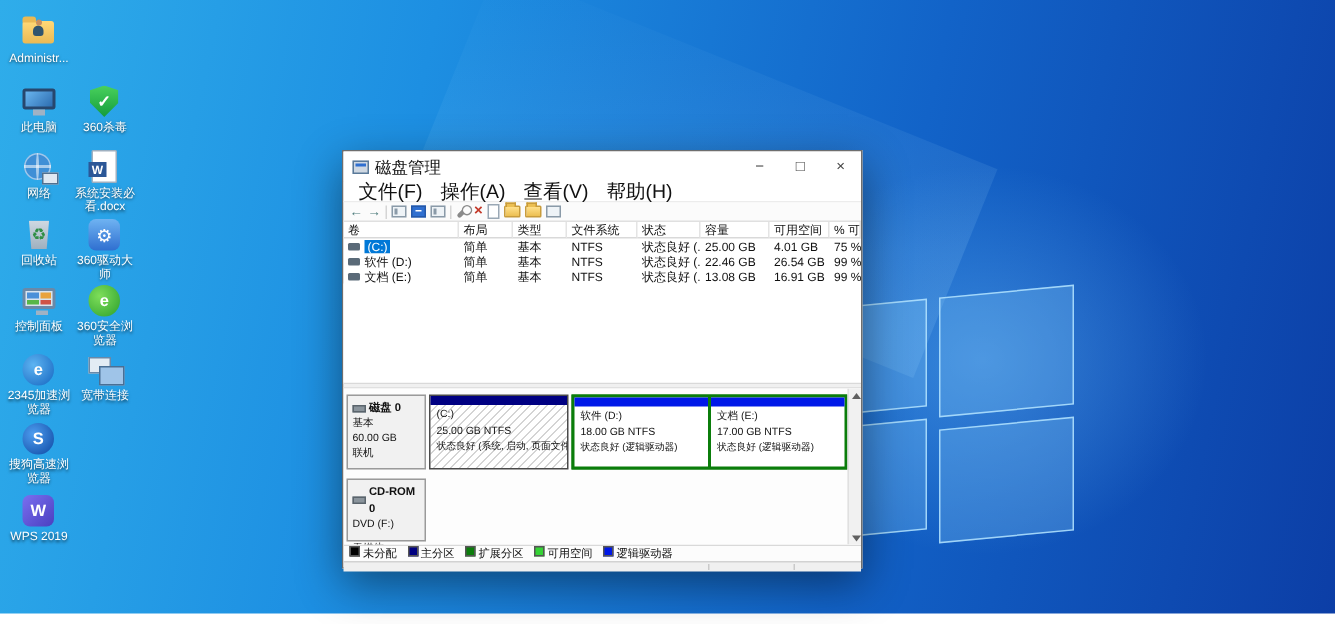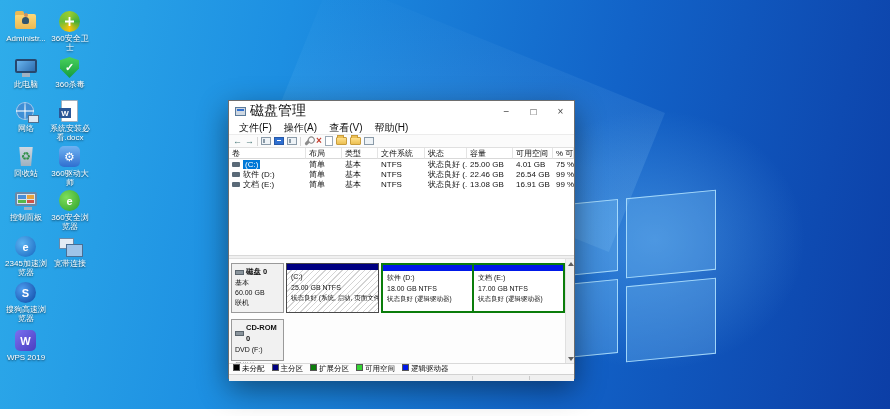--- a/index.html
+++ b/index.html
@@ -62,25 +62,25 @@
   .twinpc{position:absolute;left:2px;top:3px;width:15px;height:11px;background:#e3ecf4;border:1px solid #6a89a8;}
   .twinpc:after{content:"";position:absolute;left:6px;top:5px;width:15px;height:11px;background:#9fc4e8;border:1px solid #4a6f94;}
   .fs11{font-size:11px;}
 
   
   .window{position:absolute;left:228px;top:100px;width:347px;height:279px;background:#fff;
     border:1px solid #6e6e6e;box-shadow:0 10px 28px rgba(0,0,0,.45);display:flex;flex-direction:column;font-size:8px;color:#111;}
   .titlebar{height:20px;display:flex;align-items:center;padding-left:6px;background:#fff;flex:0 0 20px;}
   .appicon{width:11px;height:9px;background:#cfd8e2;border:1px solid #5a7a9a;position:relative;margin-right:4px;}
   .appicon:before{content:"";position:absolute;left:1px;top:1px;right:1px;height:2px;background:#2f6fd0;}
-  .title{font-size:14px;}
+  .title{font-size:11px;}
   .wctrls{margin-left:auto;display:flex;height:100%;}
   .wbtn{width:27px;height:100%;display:flex;align-items:center;justify-content:center;font-size:10px;color:#444;cursor:pointer;}
   .menubar{height:14px;flex:0 0 14px;display:flex;align-items:center;padding-left:4px;background:#fff;border-bottom:1px solid #ececec;}
-  .menuitem{font-size:10px;padding:0 6px;cursor:pointer;}
+  .menuitem{font-size:13px;padding:0 6px;cursor:pointer;}
   .toolbar{height:13px;flex:0 0 13px;display:flex;align-items:center;gap:3px;padding-left:4px;background:#fbfbfb;border-bottom:1px solid #e0e0e0;}
   .tsep{width:1px;height:9px;background:#d5d5d5;}
   .tico{font-size:9px;line-height:1;color:#4d7c7c;font-weight:bold;cursor:pointer;}
   .tbox{width:10px;height:8px;border:1px solid #8a9aa8;background:#eef3f7;position:relative;cursor:pointer;}
   .tbox.blue{background:#2f6fd0;border-color:#2558a8;}
   .tbox.blue:before{content:"";position:absolute;left:2px;top:2px;right:2px;height:1px;background:#fff;}
   .tbox.lines:before{content:"";position:absolute;left:1px;top:1px;bottom:1px;width:2px;background:#8a9aa8;}
   .wrench{width:9px;height:3px;background:#8a8a8a;border-radius:2px;transform:rotate(-45deg);position:relative;cursor:pointer;}
   .wrench:before{content:"";position:absolute;right:-2px;top:-1px;width:5px;height:5px;border:1.5px solid #8a8a8a;border-radius:50%;background:#fbfbfb;}
   .redx{color:#c43a2a;font-weight:bold;font-size:10px;line-height:1;cursor:pointer;}
@@ -141,28 +141,20 @@
     <div class="pane br"></div>
   </div>
 
   <div class="dicon" style="left:4px;top:10px">
     <div class="art">
         <div class="folder"></div>
         <div class="person"></div>
       </div>
     <div class="dlabel">Administr...</div>
   </div>
-  <div class="dicon" style="left:48px;top:10px">
-    <div class="art">
-        <div class="circle c360sw">
-          <span></span>
-        </div>
-      </div>
-    <div class="dlabel">360安全卫士</div>
-  </div>
   <div class="dicon" style="left:4px;top:56px">
     <div class="art">
         <div class="monitor">
           <div class="scr"></div>
         </div>
       </div>
     <div class="dlabel">此电脑</div>
   </div>
   <div class="dicon" style="left:48px;top:56px">
     <div class="art">

